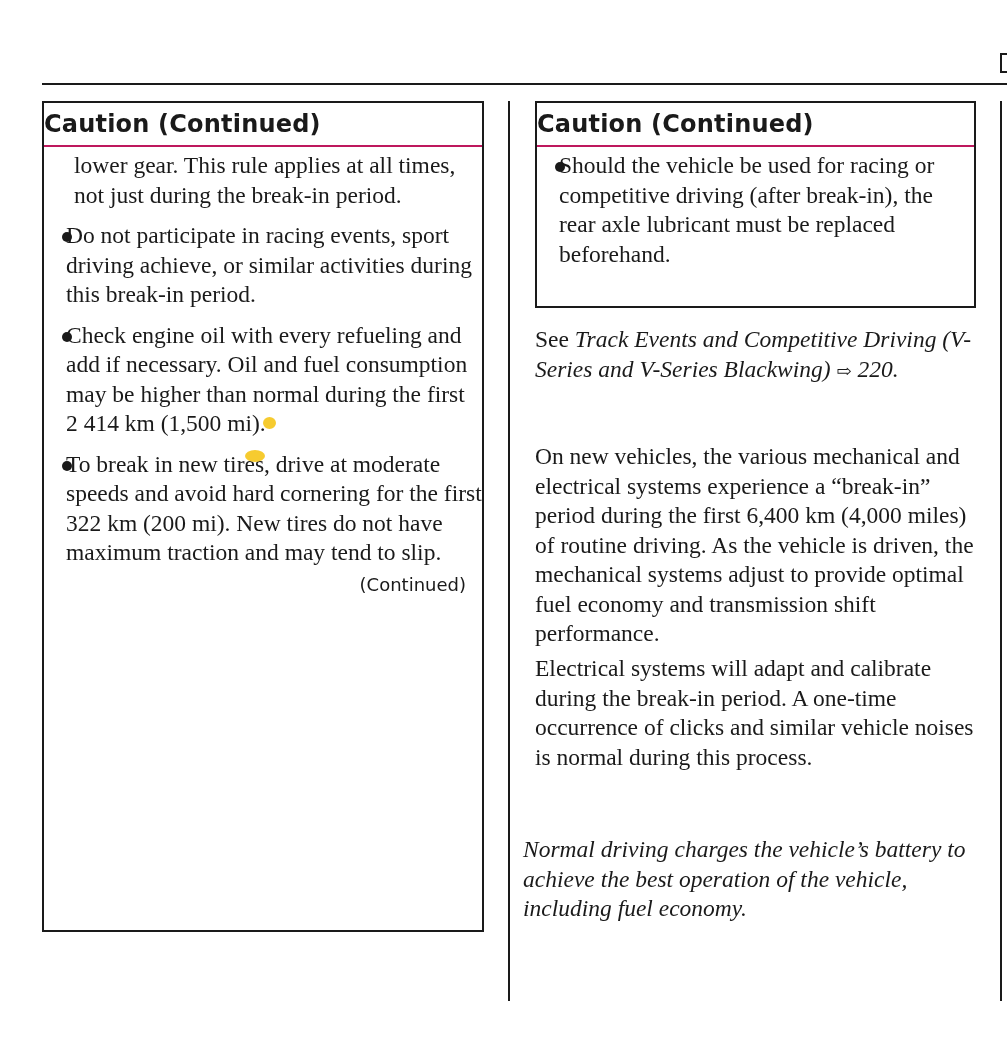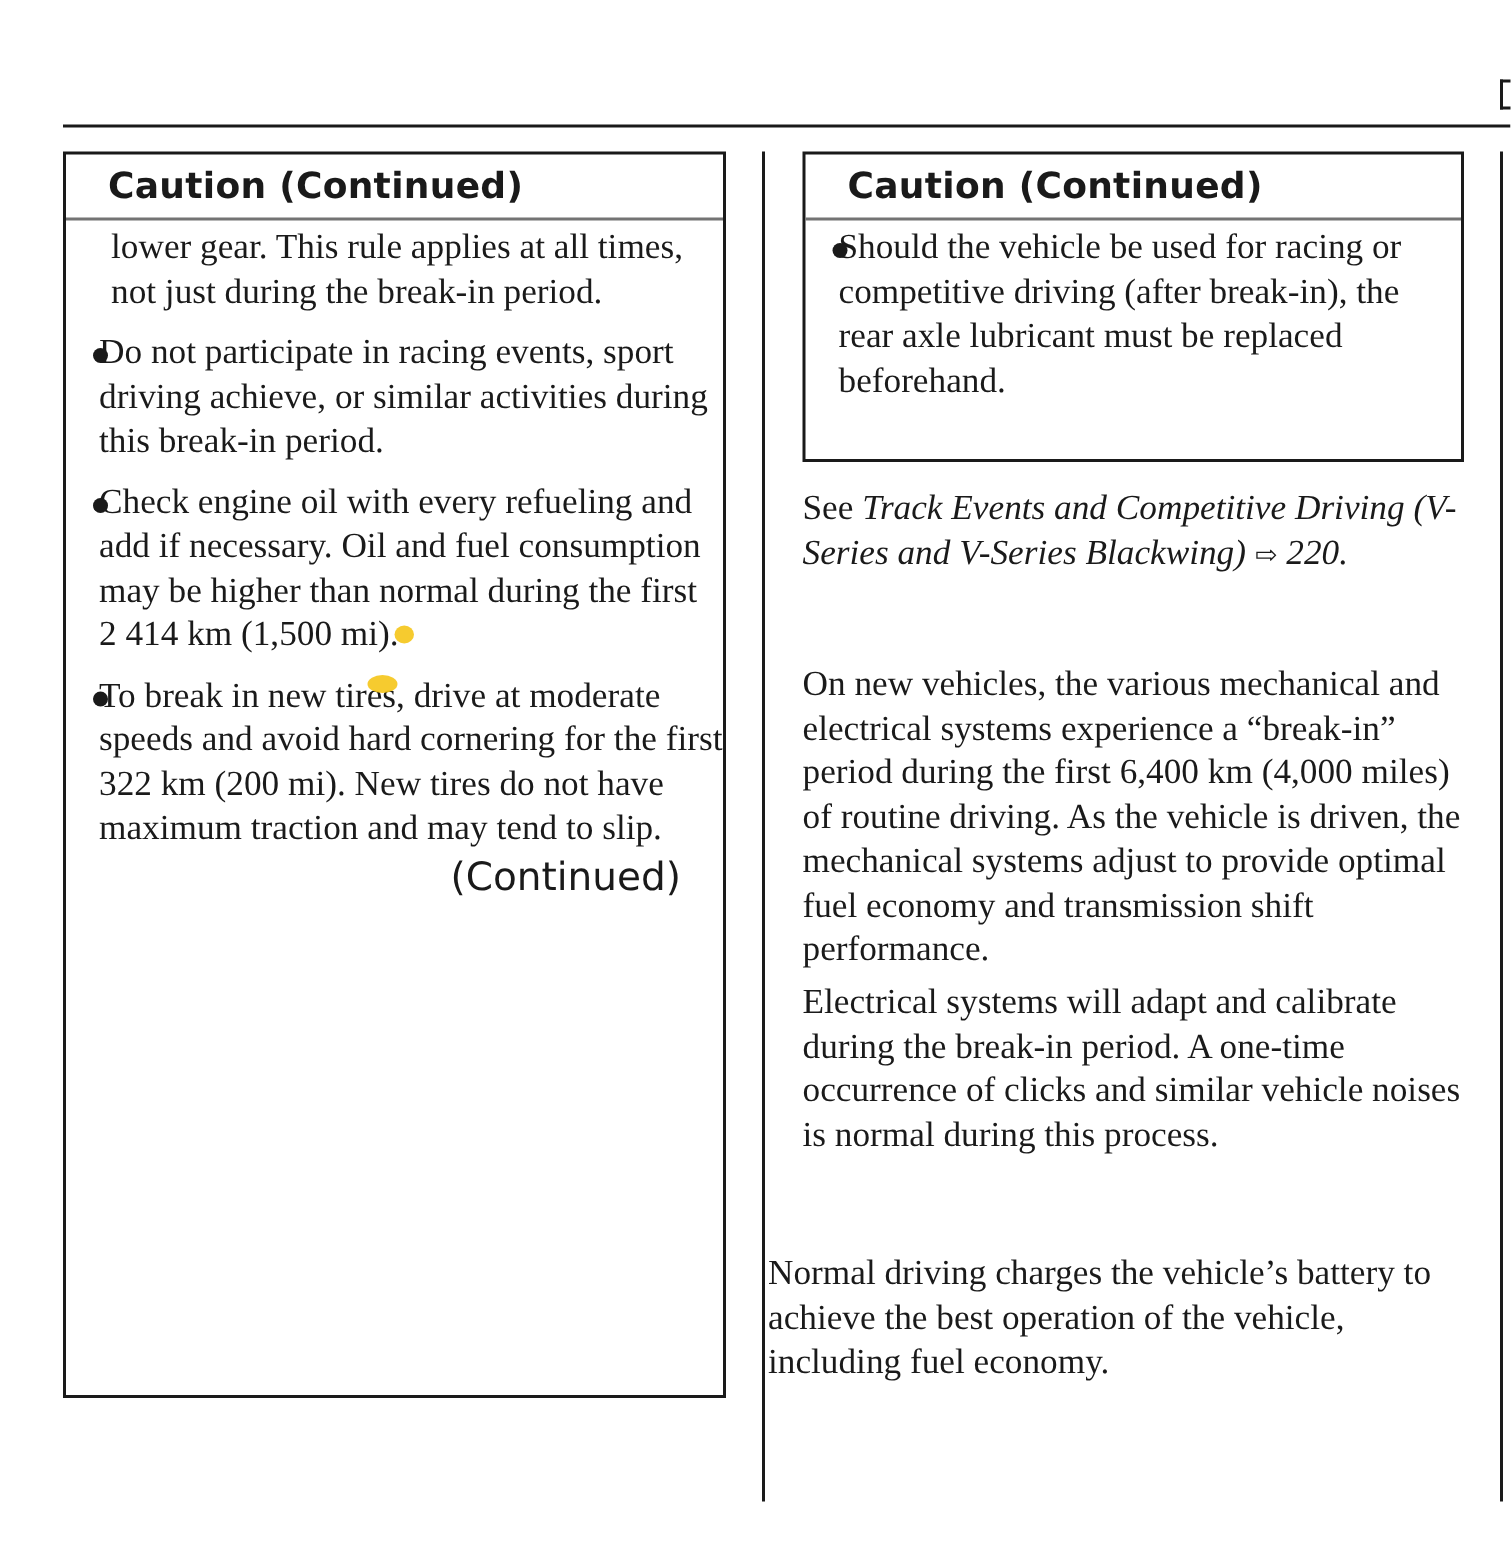--- a/index.html
+++ b/index.html
@@ -1,27 +1,27 @@
 <!DOCTYPE html>
 <html><head>
 <meta charset="utf-8">
 <style>
   html, body { margin:0; padding:0; background:#ffffff; }
   body { width:1007px; height:1039px; position:relative; overflow:hidden; color:#1a1a1a; }
   .top-rule { position:absolute; left:42px; top:83px; width:965px; height:2px; background:#1a1a1a; }
   .corner-mark { position:absolute; left:1000px; top:53px; width:12px; height:20px; border:2px solid #1a1a1a; border-right:none; box-sizing:border-box; }
   .col-rule { position:absolute; width:2px; background:#1a1a1a; }
   .caution { position:absolute; border:2px solid #1a1a1a; box-sizing:border-box; background:#fff; }
-  .caution-head { border-bottom:2px solid #737373; font-family:"DejaVu Sans", "Liberation Sans", sans-serif; font-weight:bold; font-size:24px; line-height:42px; padding-left:28px; letter-spacing:0.2px; }
+  .caution-head { border-bottom:2px solid #be185d; font-family:"DejaVu Sans", "Liberation Sans", sans-serif; font-weight:bold; font-size:24px; line-height:42px; padding-left:0; letter-spacing:0.2px; }
   .caution-body { font-family:"Liberation Serif", "DejaVu Serif", serif; font-size:23.5px; line-height:29.5px; }
   ul { list-style:none; margin:0; padding:0; }
   li { position:relative; padding-left:22px; margin-bottom:11px; }
   li .bullet { position:absolute; left:18px; top:11px; width:10px; height:10px; border-radius:50%; background:#1a1a1a; }
   .cont-line { padding-left:30px; margin-bottom:11px; }
-  .continued { text-align:right; font-family:"DejaVu Sans", "Liberation Sans", sans-serif; font-size:26px; line-height:24px; padding-right:28px; margin-top:-6px; }
+  .continued { text-align:right; font-family:"DejaVu Sans", "Liberation Sans", sans-serif; font-size:18px; line-height:24px; padding-right:16px; margin-top:-6px; }
   .para { position:absolute; font-family:"Liberation Serif", "DejaVu Serif", serif; font-size:23.5px; line-height:29.5px; margin:0; }
   .para em { font-style:italic; }
   .arrow { font-style:normal; font-size:18px; }
   .hl { position:absolute; background:#f5c518; border-radius:50%; opacity:0.9; }
 </style>
 </head>
 <body>
 
 <div class="top-rule"></div>
 <div class="corner-mark"></div>
@@ -54,13 +54,13 @@
 </div>
 
 <p class="para" style="left:535px; top:325px; width:440px;">
   <span>See </span><em>Track Events and Competitive Driving (V-Series and V-Series Blackwing)</em>
   <span class="arrow">⇨</span>
   <em>220</em><em>.</em>
 </p>
 
 <p class="para" style="left:535px; top:426px; width:445px;margin-top:16px;">On new vehicles, the various mechanical and electrical systems experience a “break-in” period during the first 6,400 km (4,000 miles) of routine driving. As the vehicle is driven, the mechanical systems adjust to provide optimal fuel economy and transmission shift performance.</p>
 <p class="para" style="left:535px; top:654px; width:445px;">Electrical systems will adapt and calibrate during the break-in period. A one-time occurrence of clicks and similar vehicle noises is normal during this process.</p>
-<p class="para" style="left:512px; top:835px; width:445px;">Normal driving charges the vehicle’s battery to achieve the best operation of the vehicle, including fuel economy.</p>
+<p class="para" style="left:523px; top:835px; width:445px;font-style:italic;">Normal driving charges the vehicle’s battery to achieve the best operation of the vehicle, including fuel economy.</p>
 
 </body></html>

